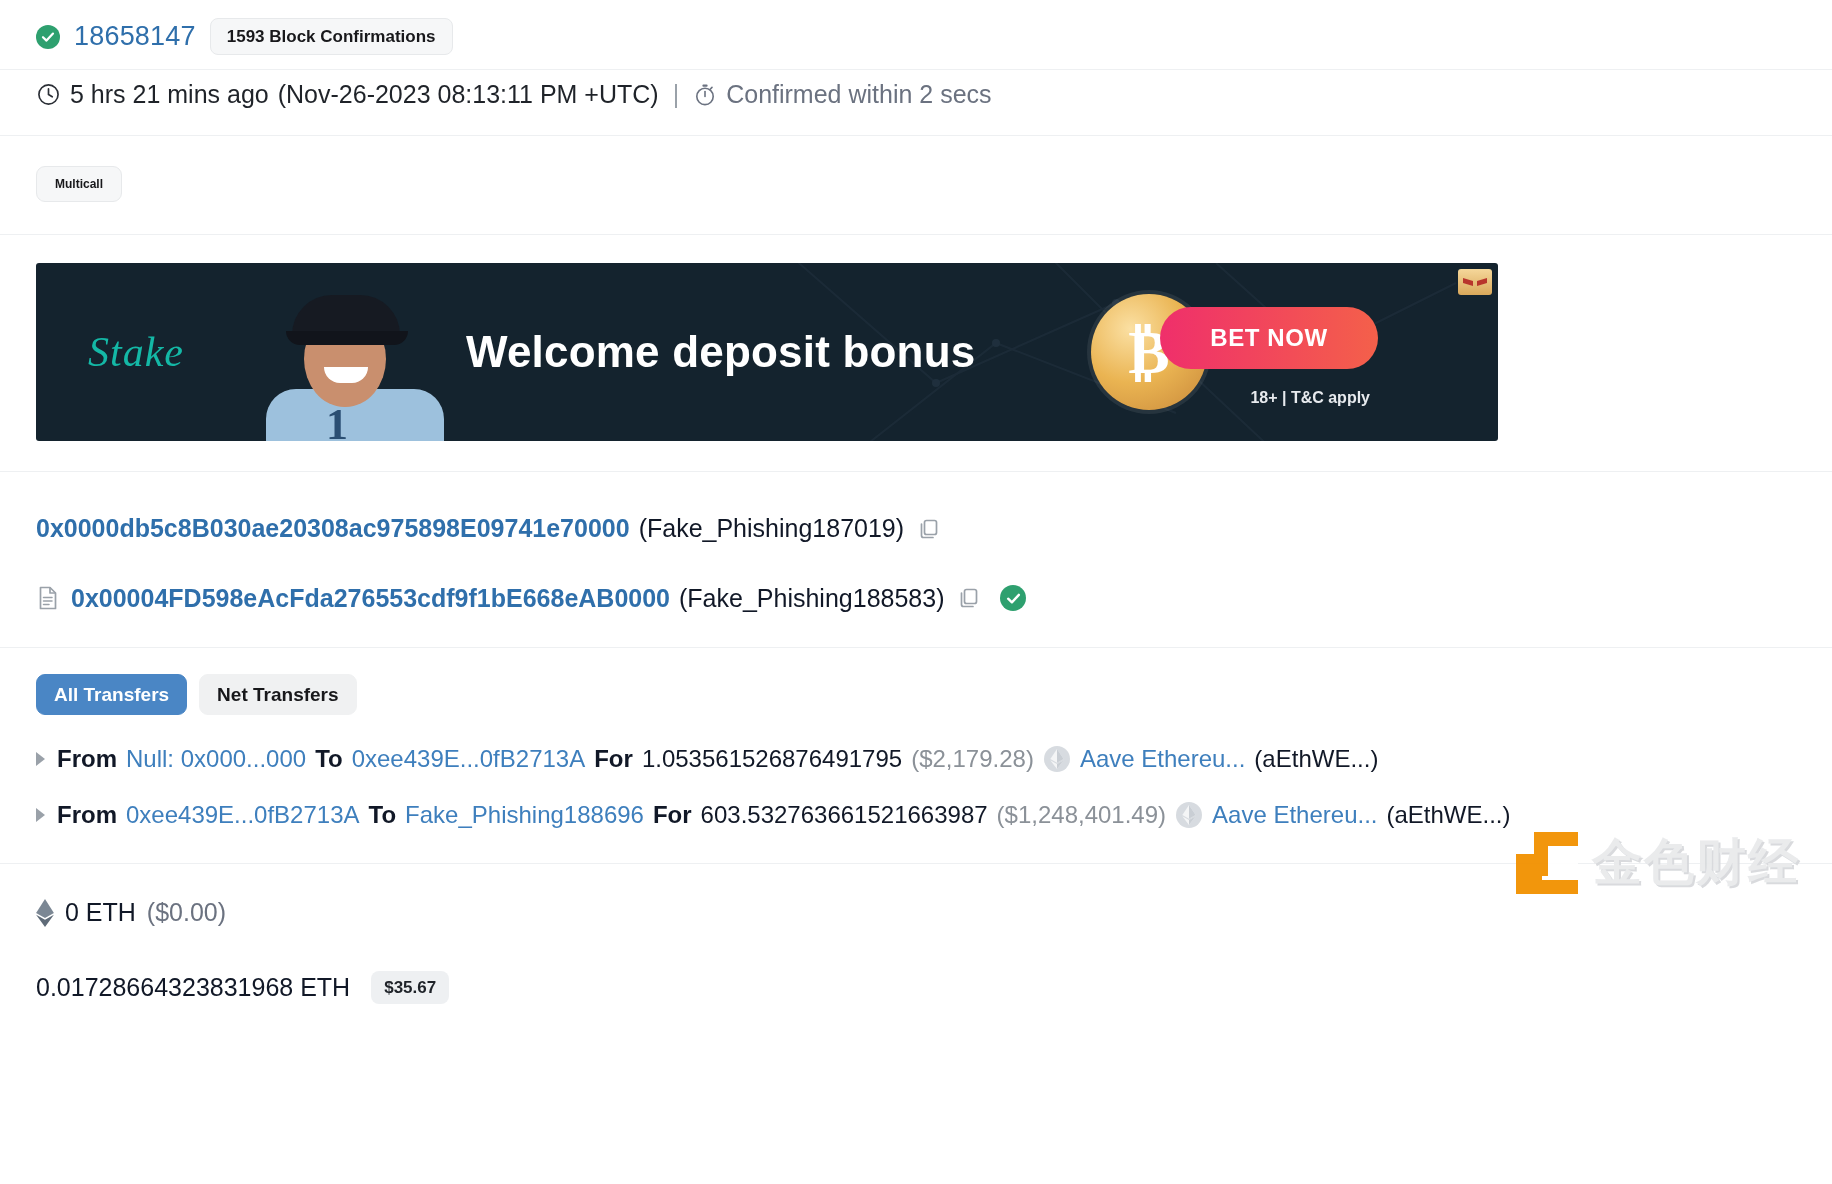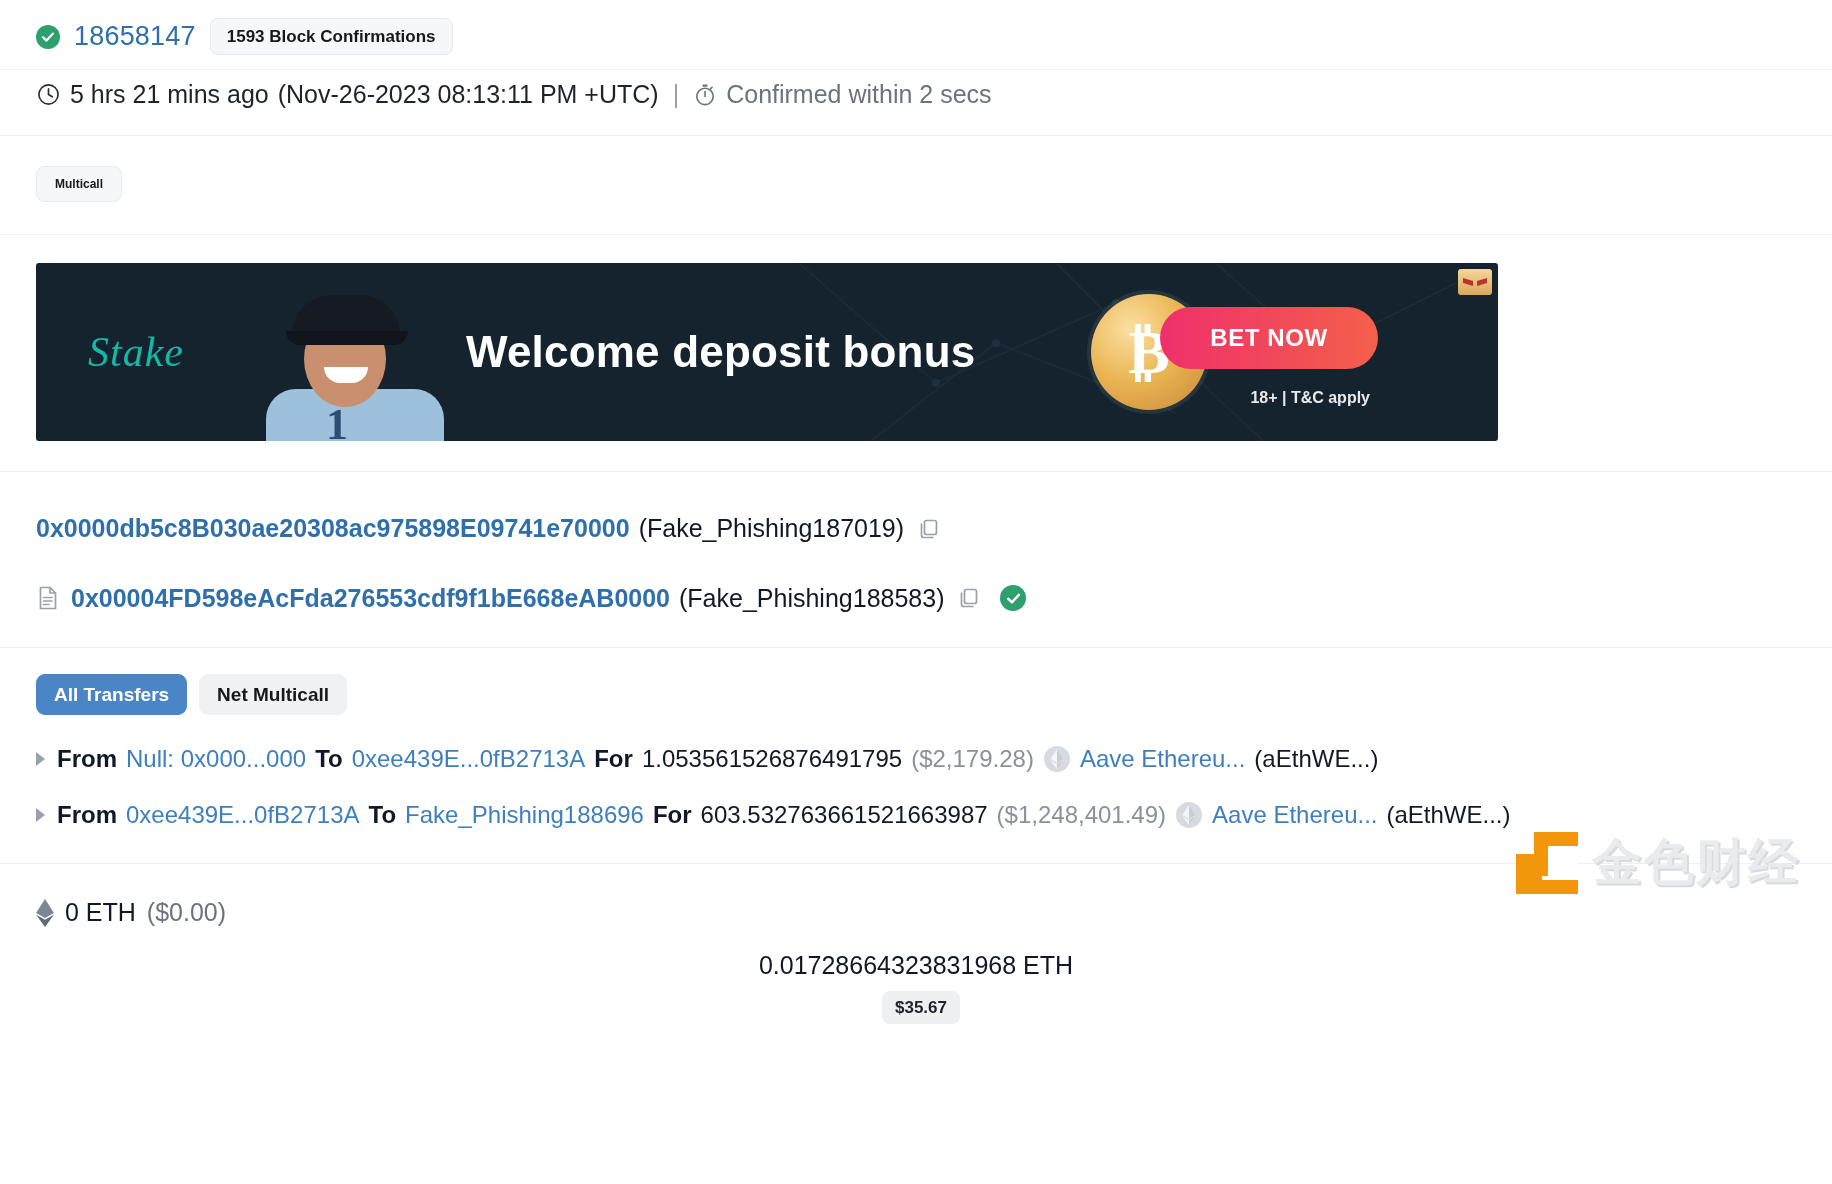--- a/index.html
+++ b/index.html
@@ -191,21 +191,21 @@
   .sp { display:inline-block; width: 9px; }
   .eth-token-ico {
     width: 26px; height:26px; border-radius:50%;
     background:#d7dbe0; display:inline-flex; align-items:center;
     justify-content:center; flex:0 0 auto; margin: 0 10px;
   }
 
   
   .value-block { padding: 34px 36px 10px 36px; }
   .value-line { display:flex; align-items:center; gap: 11px; font-size:25px; }
-  .value-line + .value-line { margin-top: 24px; flex-direction: column; }
+  .value-line + .value-line { margin-top: 44px; }
   .eth-diamond { flex:0 0 auto; display:inline-flex; align-items:center; }
   .fee-badge {
     background:#eef0f2; border-radius: 8px; padding: 8px 13px;
     font-size: 17px; font-weight: 700; color:#1f2329; line-height:1;
     margin-left: 10px;
   }
 
   
   .watermark {
     position:absolute; right: 32px; bottom: 32px;
@@ -356,21 +356,21 @@
         <svg width="15" height="15" viewBox="0 0 14 14">
             <path d="M2 7.2 L5.5 10.6 L12 3.6" stroke="#fff" stroke-width="2.2" fill="none" stroke-linecap="round" stroke-linejoin="round"></path>
           </svg>
       </span>
     </div>
   </div>
 
   <div class="transfers row-sep">
     <div class="tabs">
       <span class="tab active">All Transfers</span>
-      <span class="tab inactive">Net Multicall</span>
+      <span class="tab inactive">Net Transfers</span>
     </div>
 
     <div class="tline">
       <span class="caret"></span>
       <span class="kw">From</span>
         <span class="sp"></span>
       <a class="lk" href="#">Null: 0x000...000</a>
         <span class="sp"></span>
       <span class="kw">To</span>
         <span class="sp"></span>

